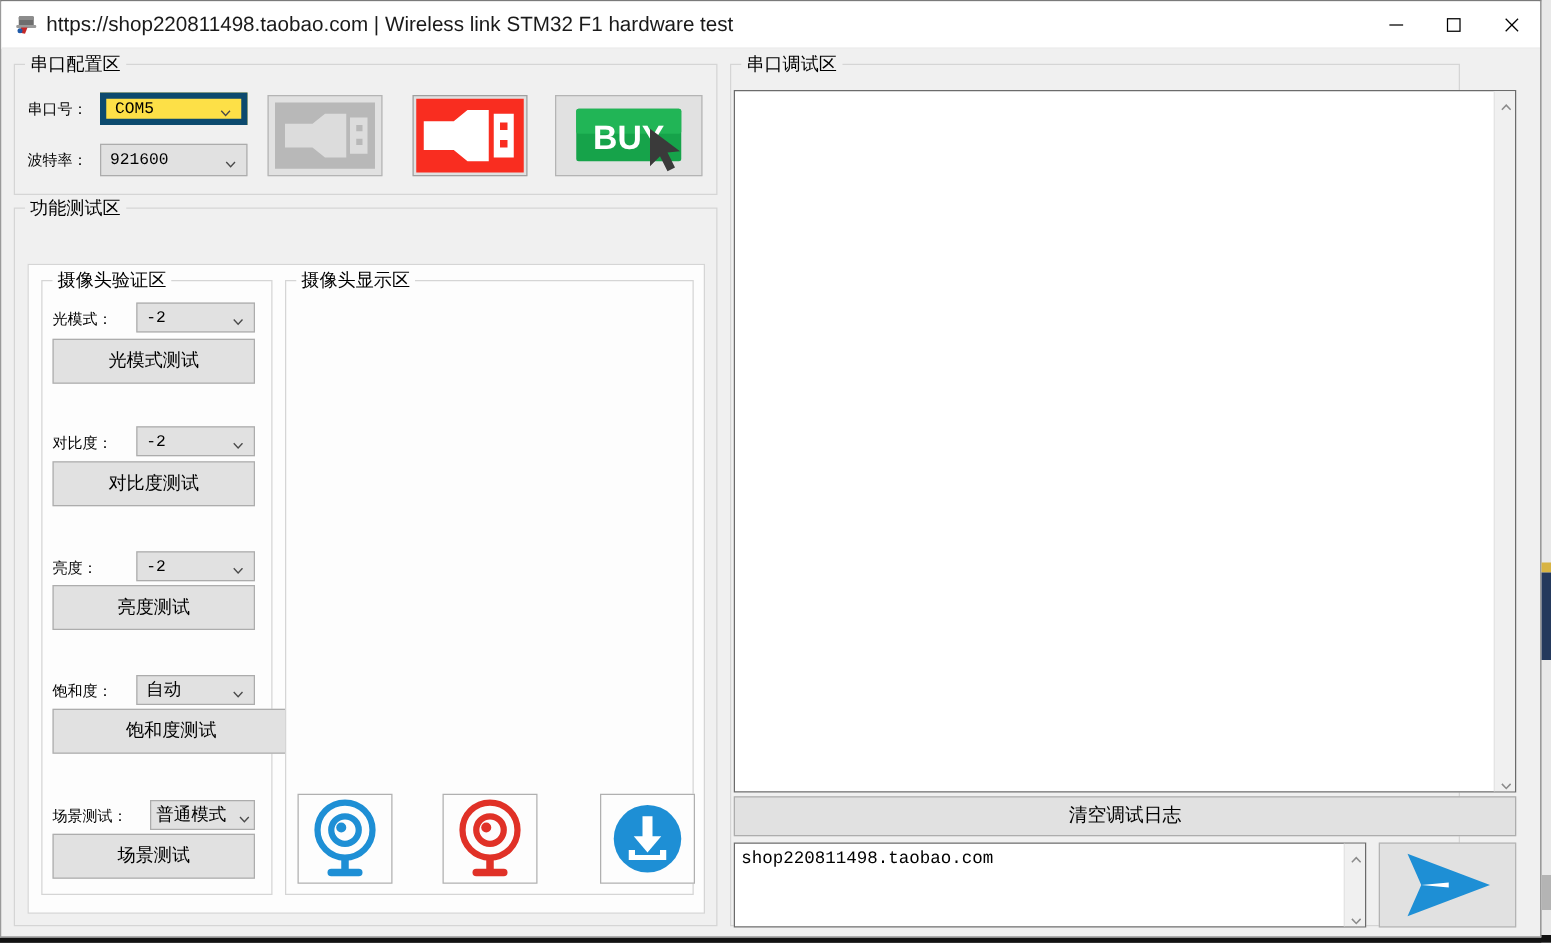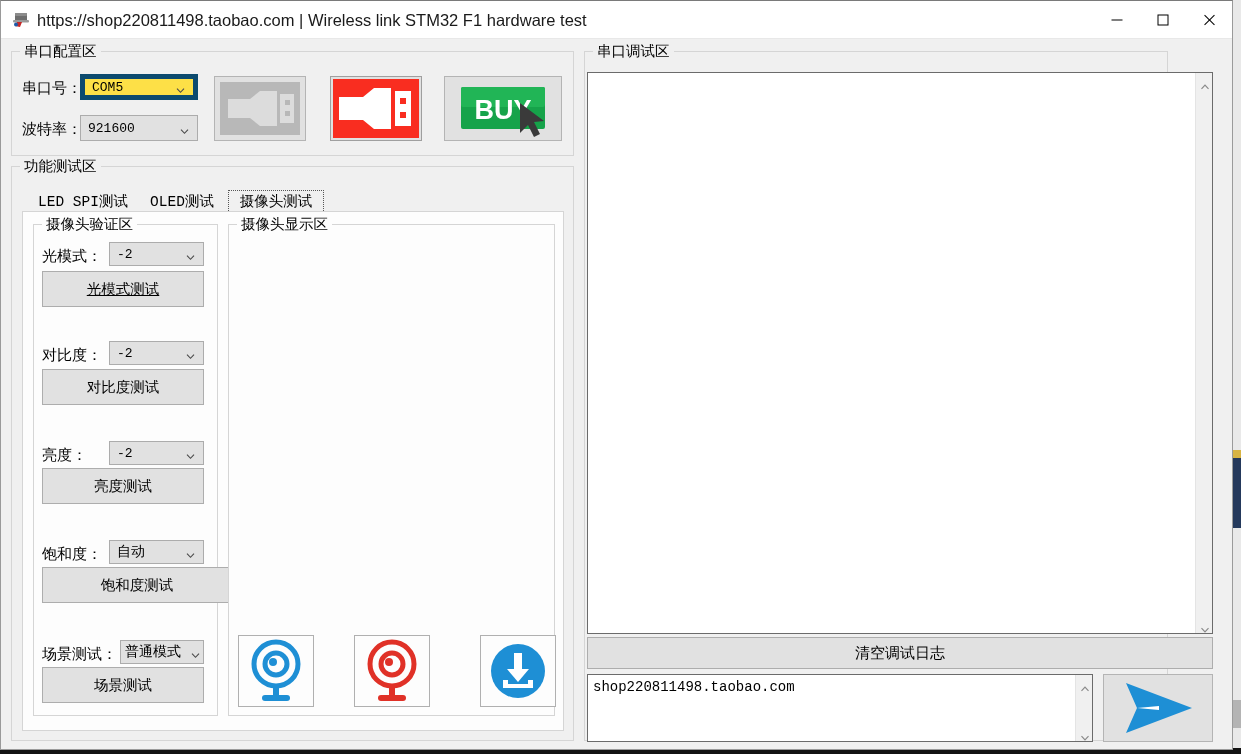--- a/index.html
+++ b/index.html
@@ -80,21 +80,21 @@
     color: #000000;
     white-space: nowrap;
     font-family: "Liberation Sans", sans-serif;
   }
 
   
   #serial-config { left: 10px; top: 50px; width: 563px; height: 105px; }
 
   .field-label {
     position: absolute;
-    font-size: 15px;
+    font-size: 12px;
     color: #000;
     white-space: nowrap;
     font-family: "Liberation Sans", sans-serif;
   }
   .combo {
     position: absolute;
     background: #e1e1e1;
     border: 1px solid #acacac;
     box-sizing: border-box;
     font-size: 13px;
@@ -362,41 +362,36 @@
           <text x="58" y="42" font-family="Liberation Sans, sans-serif" font-size="27" font-weight="bold" fill="#ffffff" text-anchor="middle">BUY</text>
           <path d="M75 26 L75 56 L83 48 L89 60 L95 57 L89 45 L99 44 Z" fill="#3a3a3a"></path>
         </svg>
       </span>
     </div>
   </div>
 
   <div class="groupbox" id="function-test">
     <span class="gb-title">功能测试区</span>
 
-    <div class="tabstrip">
-      <div class="tab" style="left:8px; width:106px;">LED SPI测试</div>
-      <div class="tab" style="left:118px; width:84px;">OLED测试</div>
-      <div class="tab selected" style="left:206px; width:96px;">摄像头测试</div>
-    </div>
 
     <div class="tabpage">
 
       <div class="groupbox" id="camera-verify">
         <span class="gb-title">摄像头验证区</span>
 
         <span class="field-label" style="left:8px; top:22px;">光模式：</span>
         <div class="combo" style="left:75px; top:17px; width:95px; height:24px;">
           <span class="cv">-2</span>
           <span class="chev">
             <svg width="9" height="9" viewBox="0 0 9 9">
                 <path d="M1 2.6 L4.5 6.3 L8 2.6" stroke="#4a4a4a" stroke-width="1.1" fill="none"></path>
               </svg>
           </span>
         </div>
-        <div class="btn" style="left:8px; top:46px; width:162px; height:36px; line-height:34px;text-decoration:underline;">光模式测试</div>
+        <div class="btn" style="left:8px; top:46px; width:162px; height:36px; line-height:34px;">光模式测试</div>
 
         <span class="field-label" style="left:8px; top:121px;">对比度：</span>
         <div class="combo" style="left:75px; top:116px; width:95px; height:24px;">
           <span class="cv">-2</span>
           <span class="chev">
             <svg width="9" height="9" viewBox="0 0 9 9">
                 <path d="M1 2.6 L4.5 6.3 L8 2.6" stroke="#4a4a4a" stroke-width="1.1" fill="none"></path>
               </svg>
           </span>
         </div>

